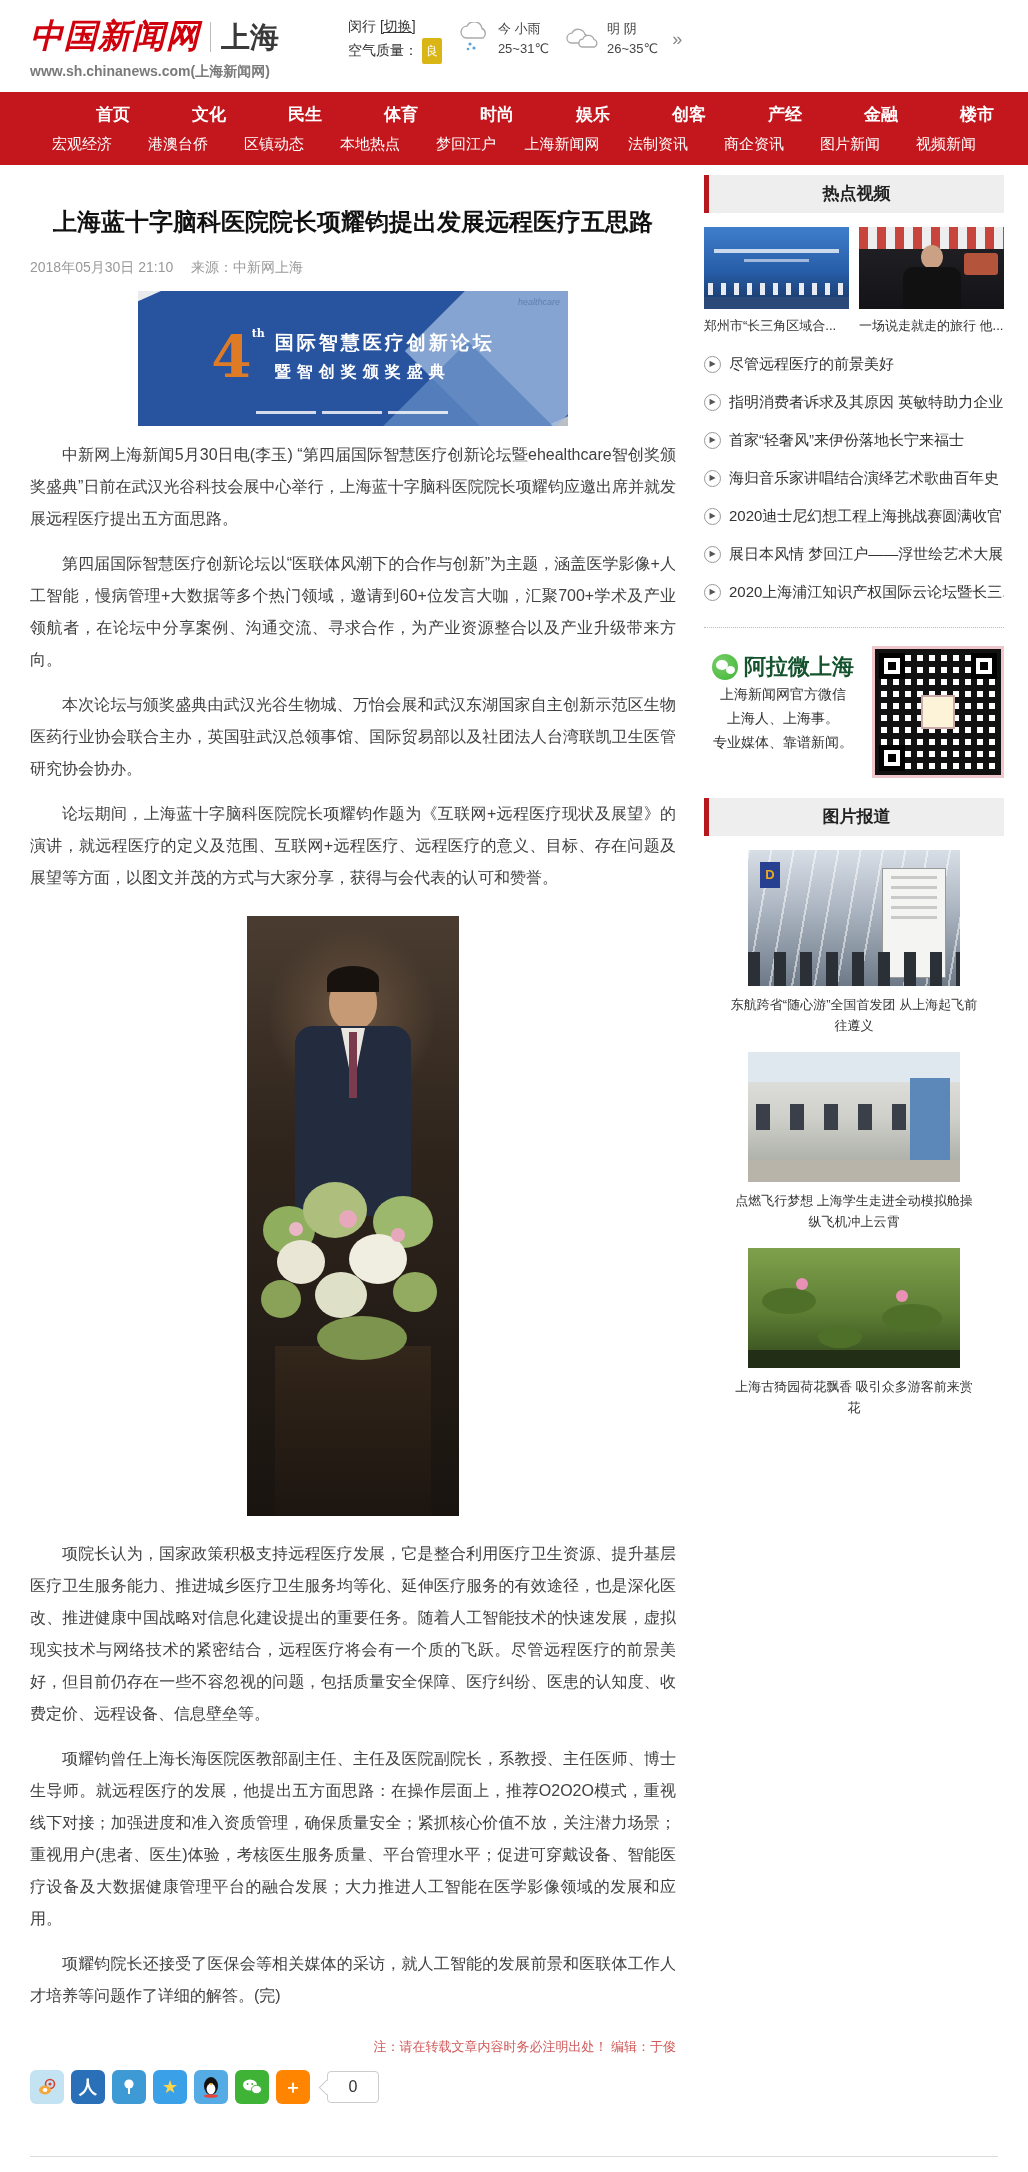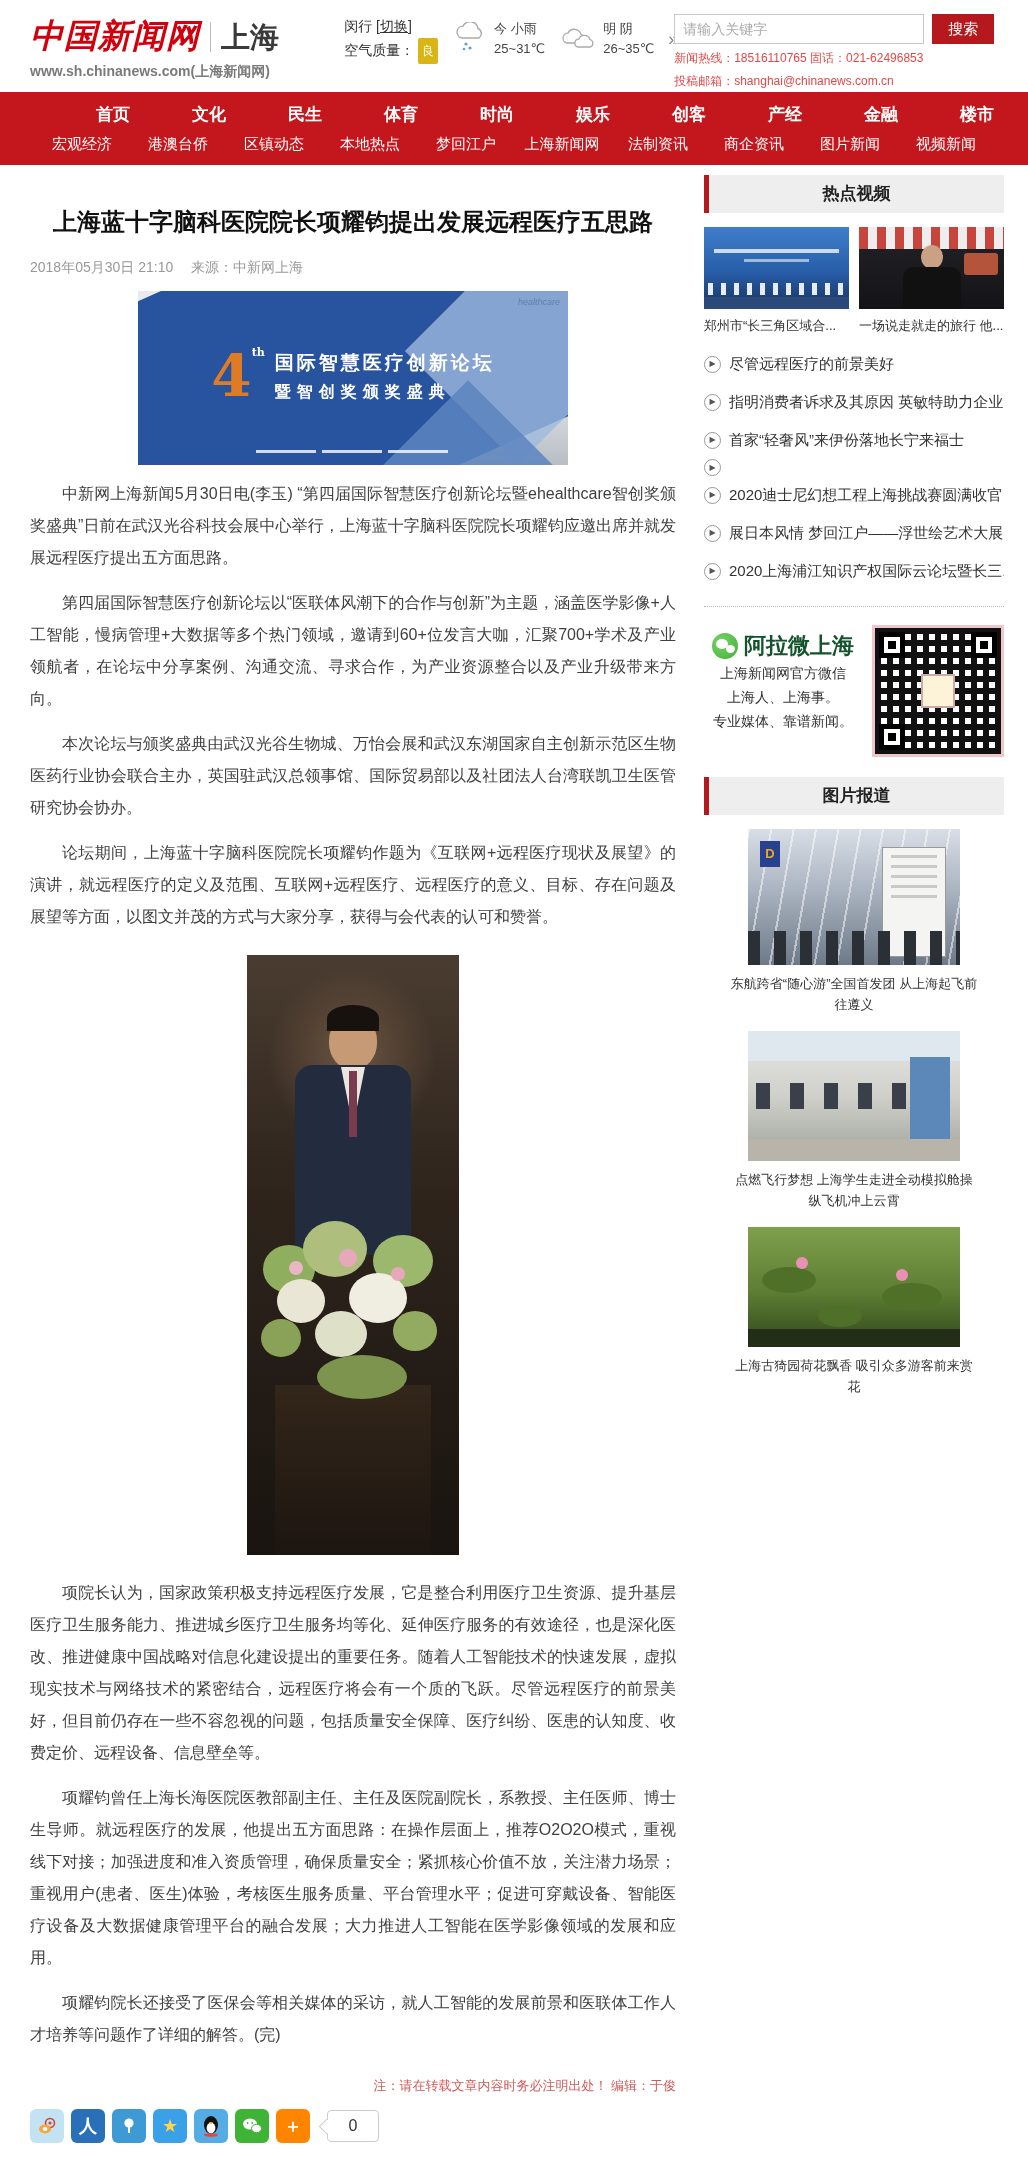--- a/index.html
+++ b/index.html
@@ -41,21 +41,21 @@
   
   .content { display:flex; padding:0 24px 0 30px; }
   .article { width:660px; padding-right:14px; }
   .sidebar { width:300px; margin-left:auto; padding-top:10px; }
 
   
   .art-title { font-size:24px; font-weight:bold; color:#111; text-align:center; margin:40px 10px 0; line-height:34px; }
   .art-meta { text-align:left; font-size:14px; color:#999; margin:20px 0 14px; }
   .art-meta .meta-src { margin-left:14px; }
 
-  .banner { position:relative; width:430px; height:174px; margin:12px auto 10px; background:linear-gradient(180deg,#e9ebee 0%,#dfe3e8 60%,#b8bdc4 100%); overflow:hidden; }
+  .banner { position:relative; width:430px; height:135px; margin:12px auto 10px; background:linear-gradient(180deg,#e9ebee 0%,#dfe3e8 60%,#b8bdc4 100%); overflow:hidden; }
   .banner-band { position:absolute; left:-40px; top:-70px; width:500px; height:280px; background:#28539e; transform:rotate(-24deg); }
   .banner-tri1 { position:absolute; right:-30px; top:-20px; width:160px; height:160px; background:#9db9dd; transform:rotate(45deg); opacity:.8; }
   .banner-tri2 { position:absolute; right:40px; bottom:-60px; width:120px; height:120px; background:#5c85c0; transform:rotate(45deg); opacity:.85; }
   .banner-inner { position:absolute; left:50%; top:50%; transform:translate(-50%,-54%); display:flex; align-items:center; z-index:2; }
   .banner-num { font-size:58px; font-weight:bold; color:#e07b25; line-height:1; font-family:"DejaVu Serif","Liberation Serif",serif; }
   .banner-sup { font-size:11px; color:#fff; vertical-align:top; }
   .banner-lines { margin-left:10px; color:#fff; white-space:nowrap; }
   .banner-l1 { font-size:19px; font-weight:bold; letter-spacing:3px; }
   .banner-l2 { font-size:16px; font-weight:bold; letter-spacing:6px; margin-top:6px; }
   .banner-brand { position:absolute; right:8px; top:6px; font-size:9px; font-style:italic; color:#5f7fae; z-index:2; }
@@ -194,28 +194,20 @@
           </svg>
         </span>
         <div class="weather-texts">
           <div>明 阴</div>
           <div>26~35℃</div>
         </div>
       </div>
       <span class="more-arrow">»</span>
     </div>
 
-    <div class="search-block">
-      <div class="search-row">
-        <input class="search-input" type="text" placeholder="请输入关键字" style="">
-        <button class="search-btn">搜索</button>
-      </div>
-      <div class="contact-line">新闻热线：18516110765 固话：021-62496853</div>
-      <div class="contact-line">投稿邮箱：shanghai@chinanews.com.cn</div>
-    </div>
   </header>
 
   <nav class="mainnav">
     <ul class="nav-row nav-row1">
       <li>首页</li>
       <li>文化</li>
       <li>民生</li>
       <li>体育</li>
       <li>时尚</li>
       <li>娱乐</li>
@@ -378,20 +370,21 @@
         <li>
             <span class="play-ic">▶</span>
             <span>指明消费者诉求及其原因 英敏特助力企业...</span>
           </li>
         <li>
             <span class="play-ic">▶</span>
             <span>首家“轻奢风”来伊份落地长宁来福士</span>
           </li>
         <li>
             <span class="play-ic">▶</span>
+            <span>海归音乐家讲唱结合演绎艺术歌曲百年史</span>
           </li>
         <li>
             <span class="play-ic">▶</span>
             <span>2020迪士尼幻想工程上海挑战赛圆满收官</span>
           </li>
         <li>
             <span class="play-ic">▶</span>
             <span>展日本风情 梦回江户——浮世绘艺术大展...</span>
           </li>
         <li>

